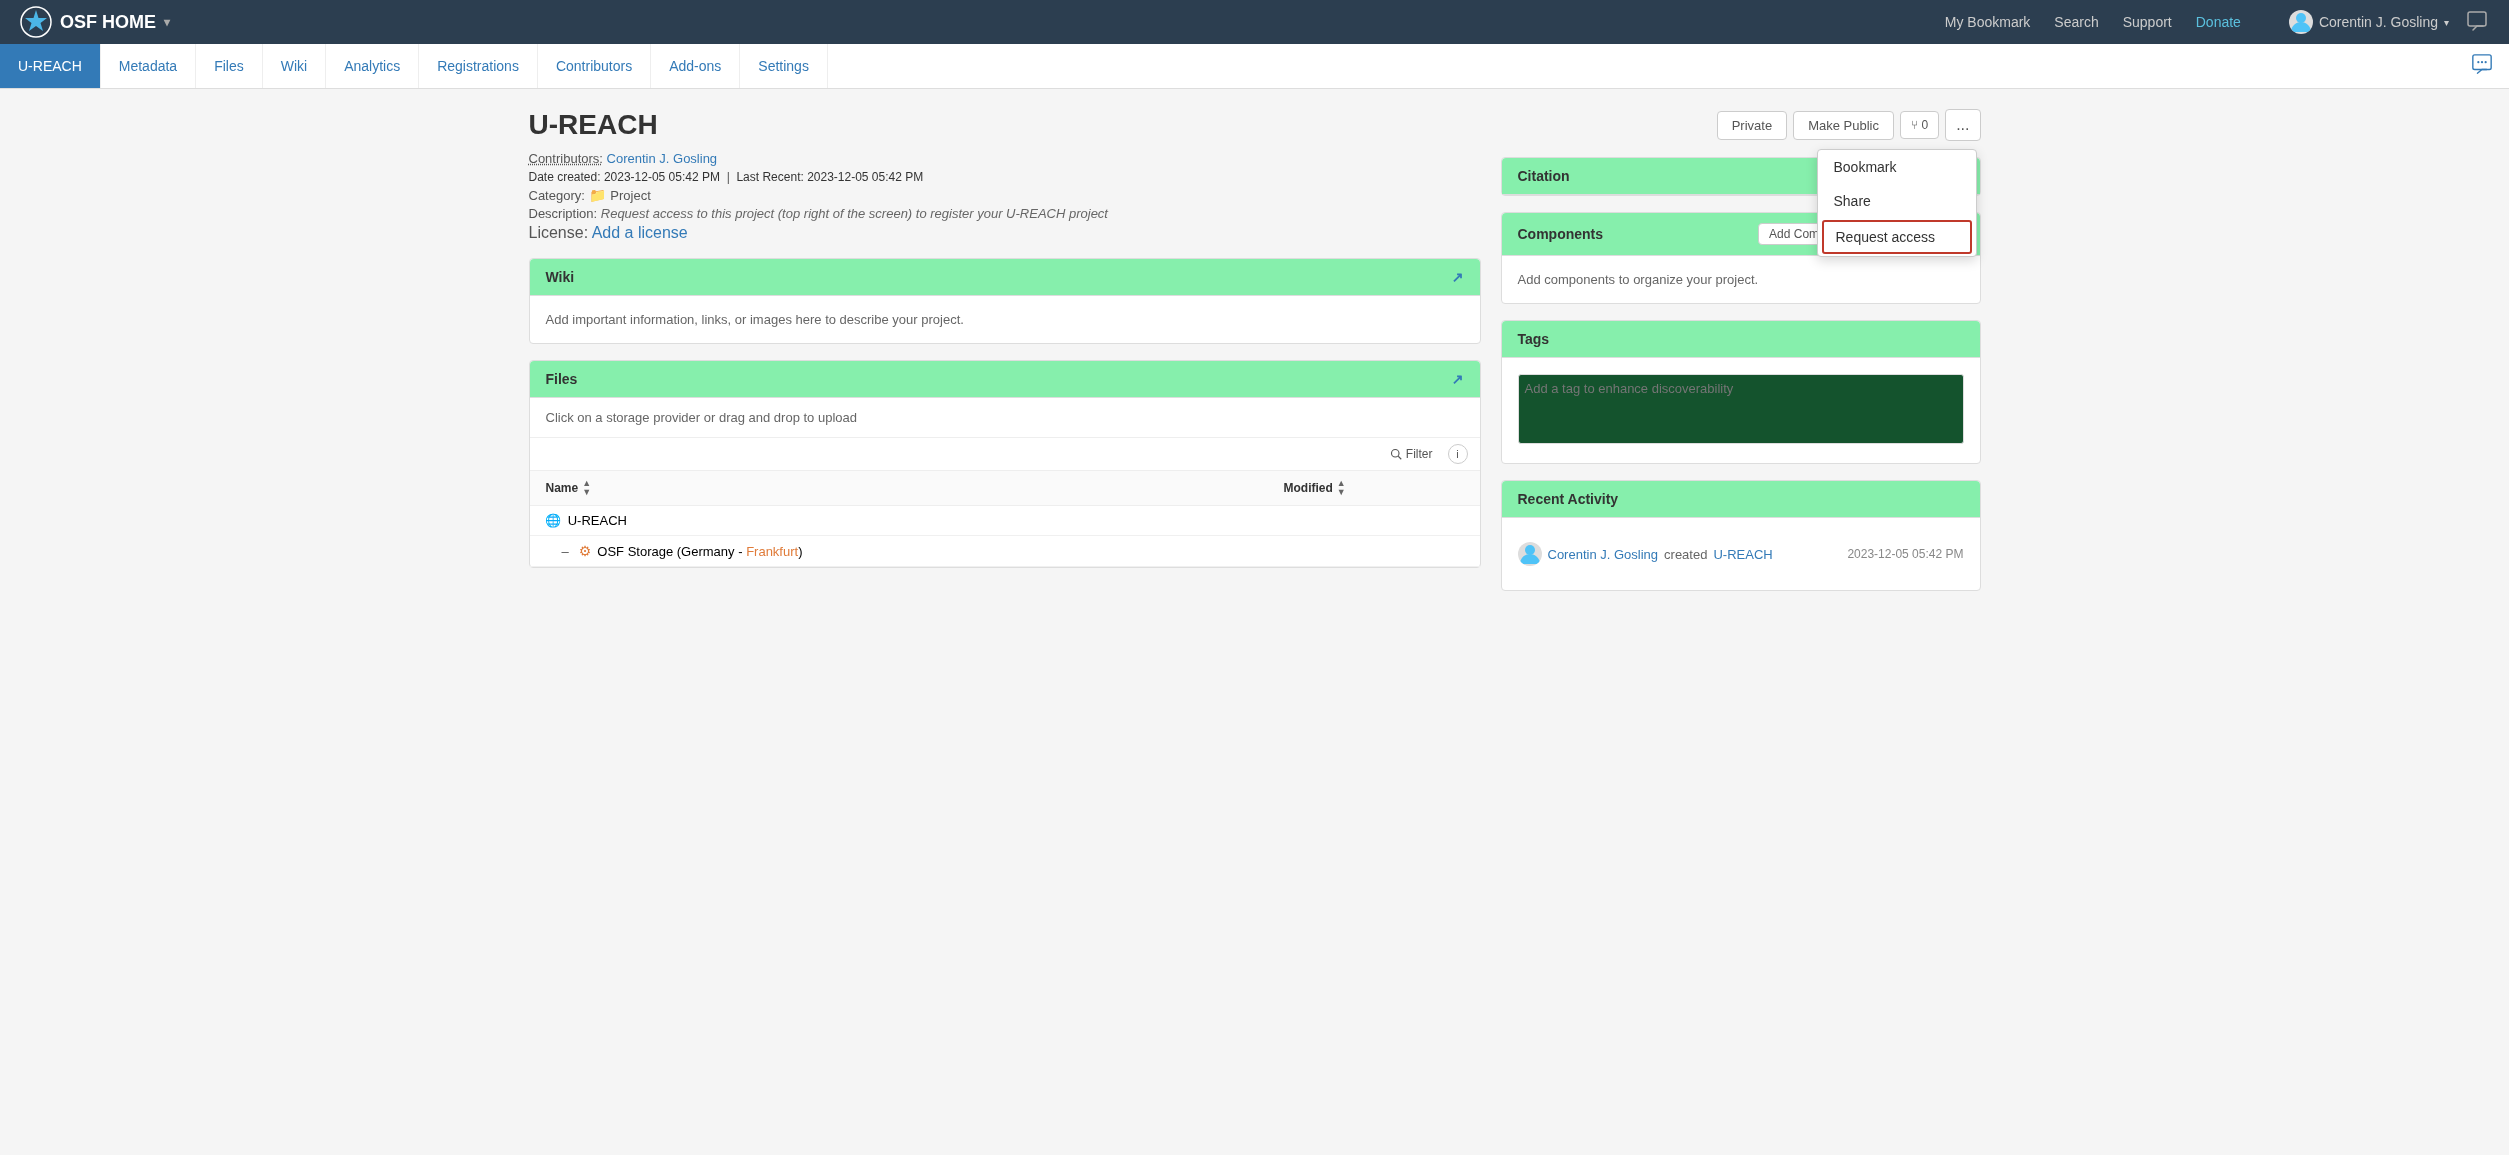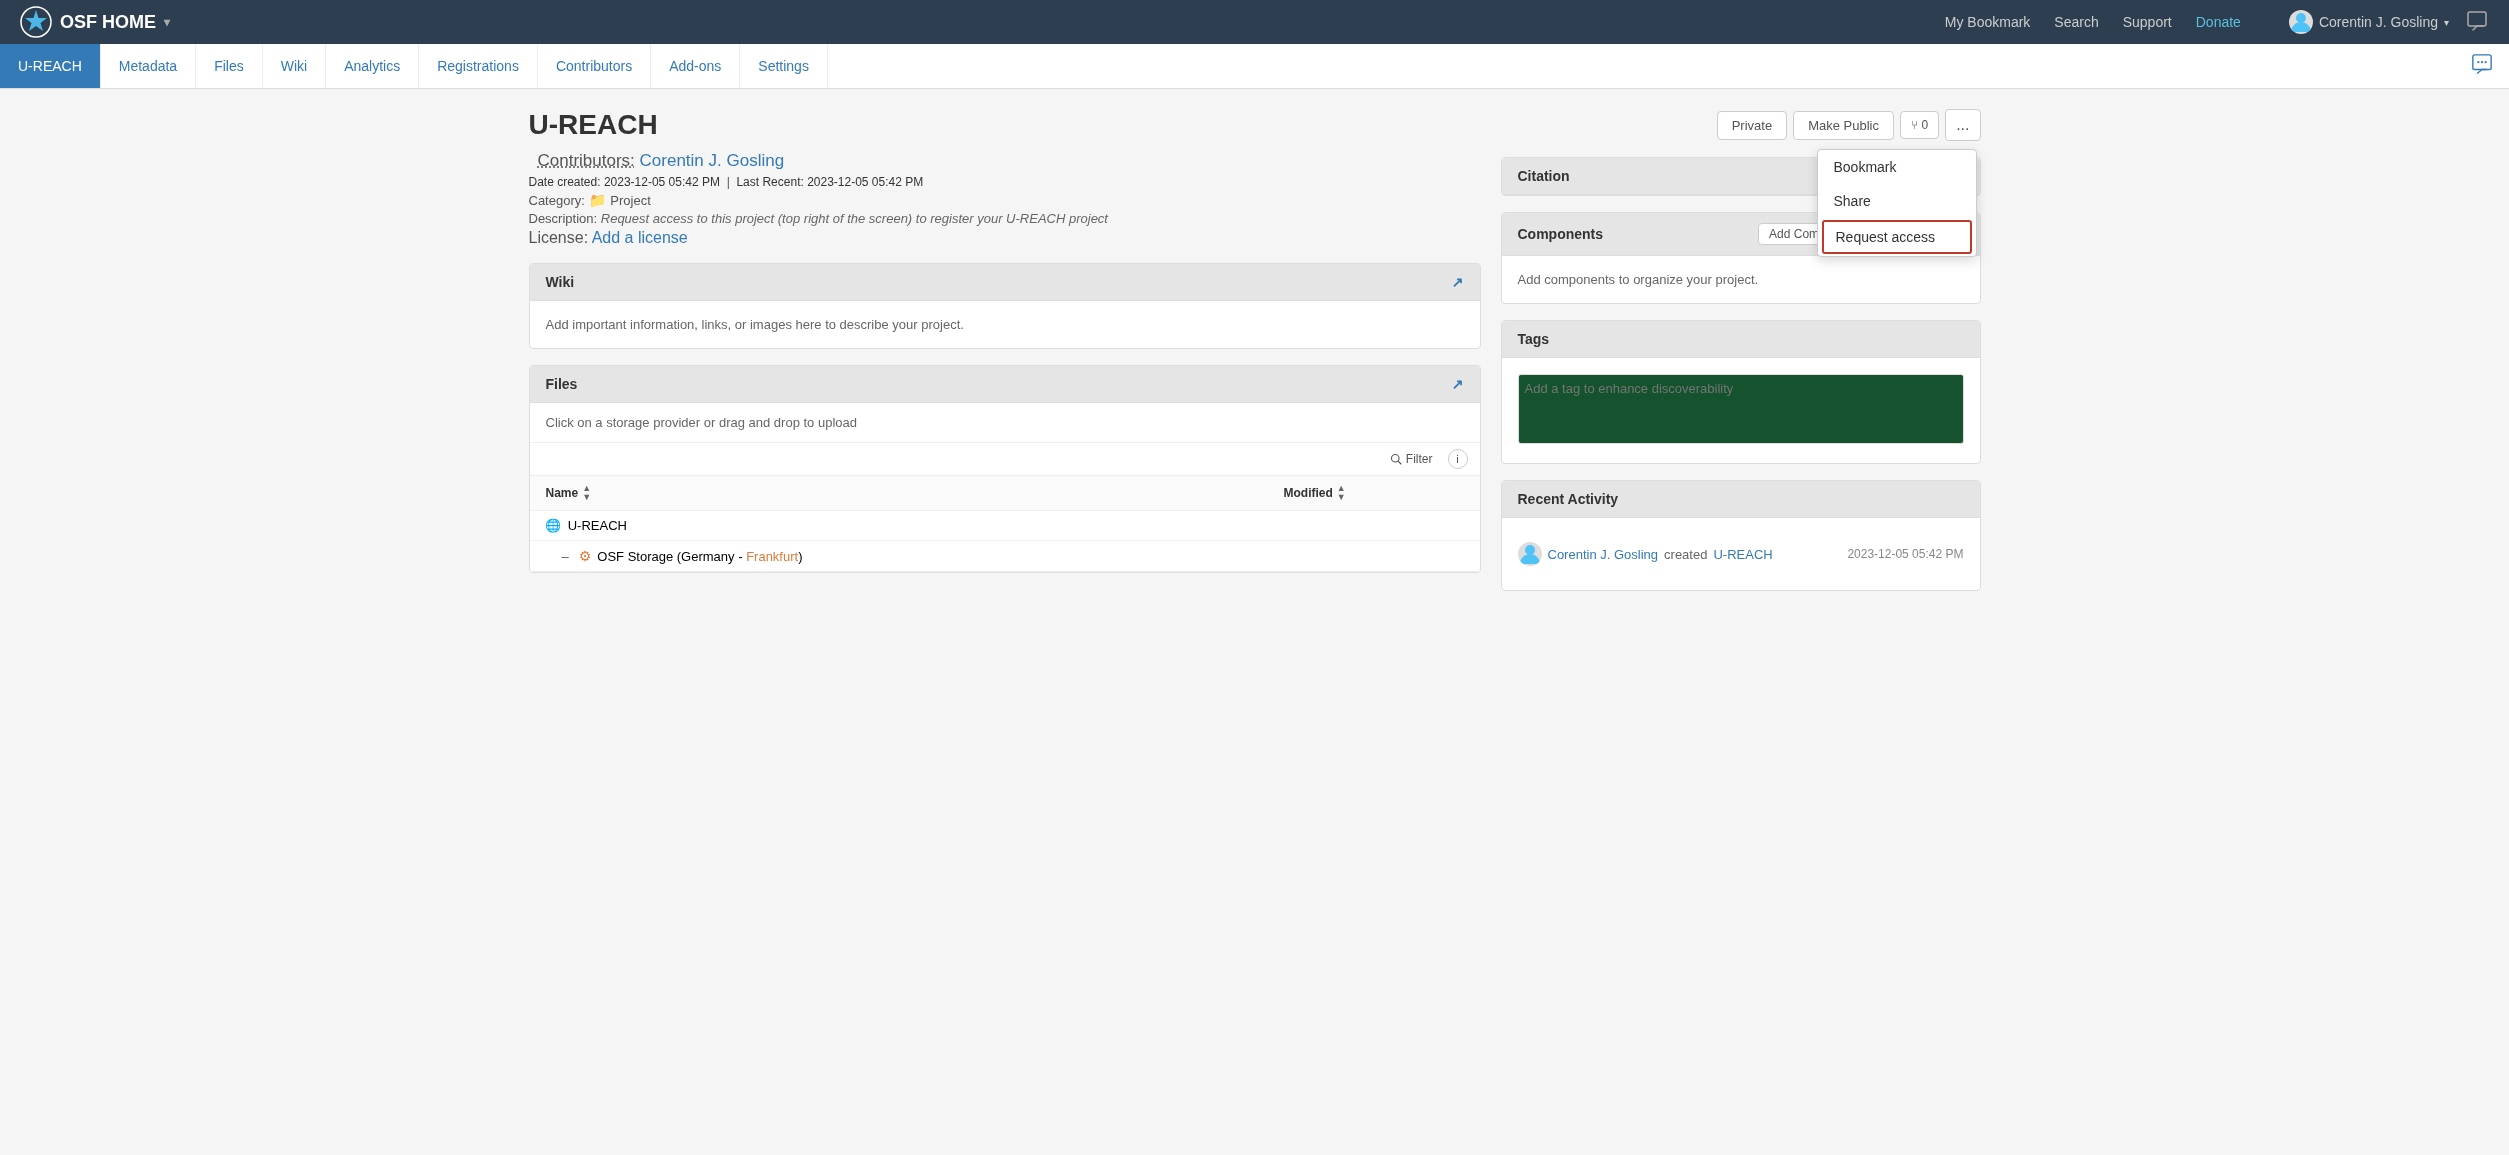--- a/index.html
+++ b/index.html
@@ -98,22 +98,21 @@
 
     .project-title {
       font-size: 28px;
       font-weight: bold;
       color: #333;
       margin-bottom: 10px;
     }
 
     .contributors-line {
       margin-bottom: 4px;
-      font-size: 17px;
-      margin-left: 9px;
+      font-size: 13px;
     }
     .contributors-line a { color: #337ab7; text-decoration: none; }
     .contributors-line .label { color: #555; text-decoration: underline; text-decoration-style: dotted; }
 
     .meta-line {
       font-size: 12px;
       color: #555;
       margin-bottom: 3px;
     }
     .meta-line span { color: #333; }
@@ -124,21 +123,21 @@
     .license-line { font-size: 16px; color: #555; margin-bottom: 16px; }
     .license-line a { color: #337ab7; }
 
     .panel {
       background: #fff;
       border: 1px solid #ddd;
       border-radius: 4px;
       margin-bottom: 16px;
     }
     .panel-header {
-      background: #e5e5e5;
+      background: #86efac;
       border-bottom: 1px solid #ddd;
       padding: 10px 16px;
       font-size: 14px;
       font-weight: 600;
       color: #333;
       display: flex;
       align-items: center;
       justify-content: space-between;
       border-radius: 4px 4px 0 0;
     }

